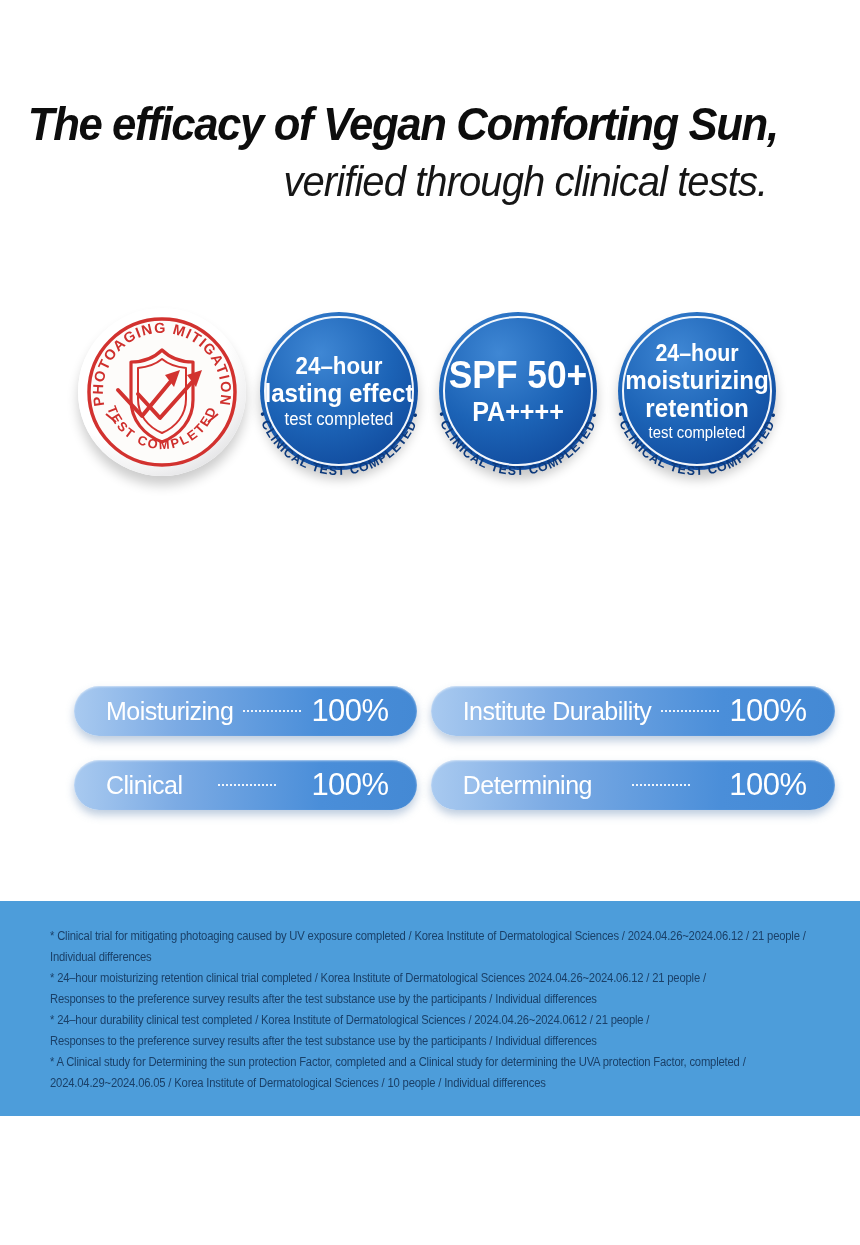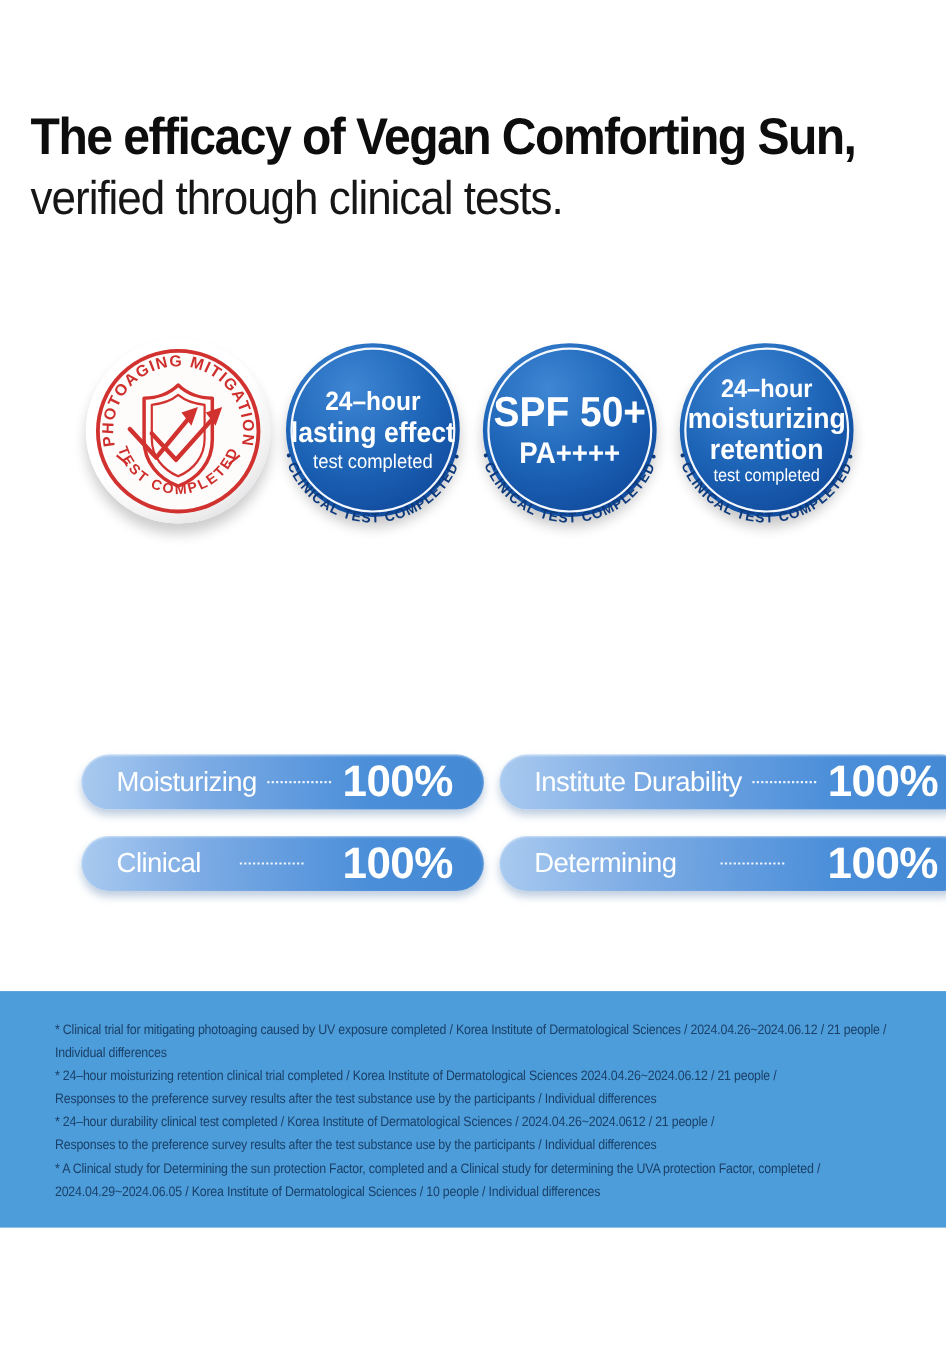--- a/index.html
+++ b/index.html
@@ -2,21 +2,21 @@
 <html><head>
 <meta charset="utf-8">
 <style>
   html,body { margin:0; padding:0; background:#ffffff; }
   .page {
     position:relative; width:860px; height:1245px; overflow:hidden;
     background:#ffffff; font-family:"Liberation Sans", sans-serif;
   }
 
   
-  .hero { position:absolute; top:96px; left:0; width:795px; text-align:left; }
+  .hero { position:absolute; top:96px; left:0; width:795px; text-align:right;font-style:italic; }
   .hero h1 {
     margin:0; font-size:47px; font-weight:700; color:#0d0d0d;
     letter-spacing:-1.5px; white-space:nowrap; transform:scaleX(0.93);
   }
   .hero h2 {
     margin:6px 0 0 0; font-size:43px; font-weight:400; color:#161616;
     letter-spacing:-1px; white-space:nowrap; transform:scaleX(0.93);
   }
 
   
@@ -76,21 +76,21 @@
   }
   .pill {
     height:50px; border-radius:26px;
     background:linear-gradient(92deg, #a9caf0 0%, #7cabe4 30%, #4a8ed9 72%, #4489d4 100%);
     box-shadow:inset 0 1px 2px rgba(255,255,255,0.55), 0 5px 8px rgba(110,145,185,0.45);
     display:flex; align-items:center; justify-content:space-between;
     padding:0 28px 0 32px; box-sizing:border-box; color:#ffffff;
   }
   .pill .label { font-size:25px; font-weight:500; letter-spacing:-0.5px; white-space:nowrap; }
   .pill .dashes { width:58px; border-top:2.5px dotted rgba(255,255,255,0.9); margin:0 10px; flex-shrink:0; }
-  .pill .value { font-size:40px; font-weight:700; letter-spacing:-0.5px; }
+  .pill .value { font-size:31px; font-weight:400; letter-spacing:-0.5px; }
 
   
   .footnotes {
     position:absolute; top:882px; left:0; width:860px; height:215px;
     background:#4d9dda; box-sizing:border-box; padding:25px 30px 0 50px;margin-top:19px;
   }
   .foot-line {
     color:#1a4068; font-size:12.5px; line-height:21px; letter-spacing:-0.2px;
     white-space:nowrap; transform:scaleX(0.9); transform-origin:0 50%;
   }

